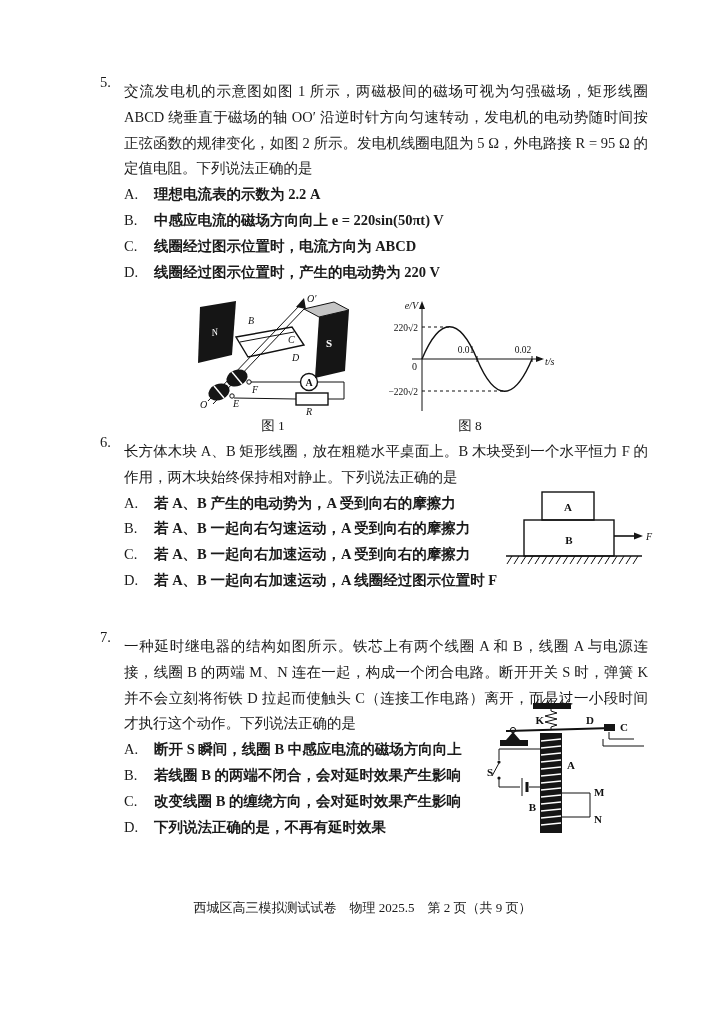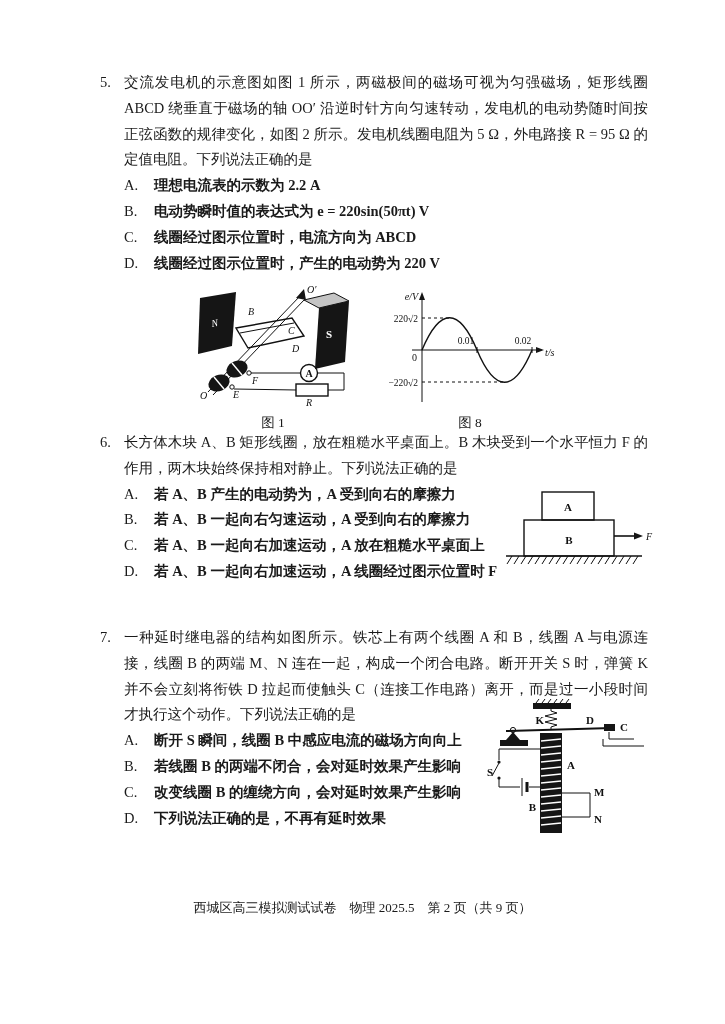--- a/index.html
+++ b/index.html
@@ -4,28 +4,28 @@
 <style>
   html,body{margin:0;padding:0;}
   .page{
     position:relative;width:725px;height:1024px;background:#ffffff;
     font-family:"Liberation Serif",serif;color:#1a1a1a;
     font-size:14.5px;line-height:1.78;overflow:hidden;
   }
   .q{position:absolute;left:100px;width:548px;}
   .stem{display:flex;}
   .qnum{flex:0 0 24px;}
-  .stemtext{flex:1;text-align:justify;}
+  .stemtext{flex:1;text-align:justify;margin-top:9px;}
   .opts{padding-left:24px;}
   .opt{display:flex;}
   .olabel{flex:0 0 30px;}
   .otext{flex:1;font-weight:bold;}
   .figrow{display:flex;justify-content:center;align-items:flex-end;gap:30px;margin-top:6px;}
   .figure{text-align:center;}
-  .figcap{font-size:13.5px;line-height:1.2;margin-top:9px;}
+  .figcap{font-size:13.5px;line-height:1.2;margin-top:3px;}
   .absfig{position:absolute;}
   .footer{position:absolute;top:896px;left:0;width:100%;text-align:center;font-size:13px;}
   svg{display:block;}
   svg text{font-family:"Liberation Serif",serif;fill:#111;}
   .svglab{font-style:italic;font-size:10px;}
   .svglab-up{font-style:normal;font-weight:600;font-size:11px;}
   .white{fill:#fff;}
   .thin{stroke:#111;stroke-width:1;fill:none;}
   .med{stroke:#111;stroke-width:1.4;fill:none;}
   .solid{fill:#151515;stroke:none;}
@@ -40,21 +40,21 @@
       <span class="qnum">5.</span>
       <span class="stemtext">交流发电机的示意图如图 1 所示，两磁极间的磁场可视为匀强磁场，矩形线圈 ABCD 绕垂直于磁场的轴 OO′ 沿逆时针方向匀速转动，发电机的电动势随时间按正弦函数的规律变化，如图 2 所示。发电机线圈电阻为 5 Ω，外电路接 R = 95 Ω 的定值电阻。下列说法正确的是</span>
     </div>
     <div class="opts">
       <div class="opt">
         <span class="olabel">A.</span>
         <span class="otext">理想电流表的示数为 2.2 A</span>
       </div>
       <div class="opt">
         <span class="olabel">B.</span>
-        <span class="otext">电动势瞬时值的表达式为 e = 220sin(50πt) V</span>
+        <span class="otext">中感应电流的磁场方向向上 e = 220sin(50πt) V</span>
       </div>
       <div class="opt">
         <span class="olabel">C.</span>
         <span class="otext">线圈经过图示位置时，电流方向为 ABCD</span>
       </div>
       <div class="opt">
         <span class="olabel">D.</span>
         <span class="otext">线圈经过图示位置时，产生的电动势为 220 V</span>
       </div>
     </div>
@@ -143,21 +143,21 @@
       <div class="opt">
         <span class="olabel">A.</span>
         <span class="otext">若 A、B 产生的电动势为，A 受到向右的摩擦力</span>
       </div>
       <div class="opt">
         <span class="olabel">B.</span>
         <span class="otext">若 A、B 一起向右匀速运动，A 受到向右的摩擦力</span>
       </div>
       <div class="opt">
         <span class="olabel">C.</span>
-        <span class="otext">若 A、B 一起向右加速运动，A 放在粗糙水平桌面上</span>
+        <span class="otext">若 A、B 一起向右加速运动，A 受到向右的摩擦力</span>
       </div>
       <div class="opt">
         <span class="olabel">D.</span>
         <span class="otext">若 A、B 一起向右加速运动，A 线圈经过图示位置时 F</span>
       </div>
     </div>
 
     <div class="absfig" style="left:402px;top:48px;">
       <svg width="155" height="96" viewBox="0 0 155 96">
         <rect x="22" y="42" width="90" height="36" fill="#fff" class="med"></rect>

